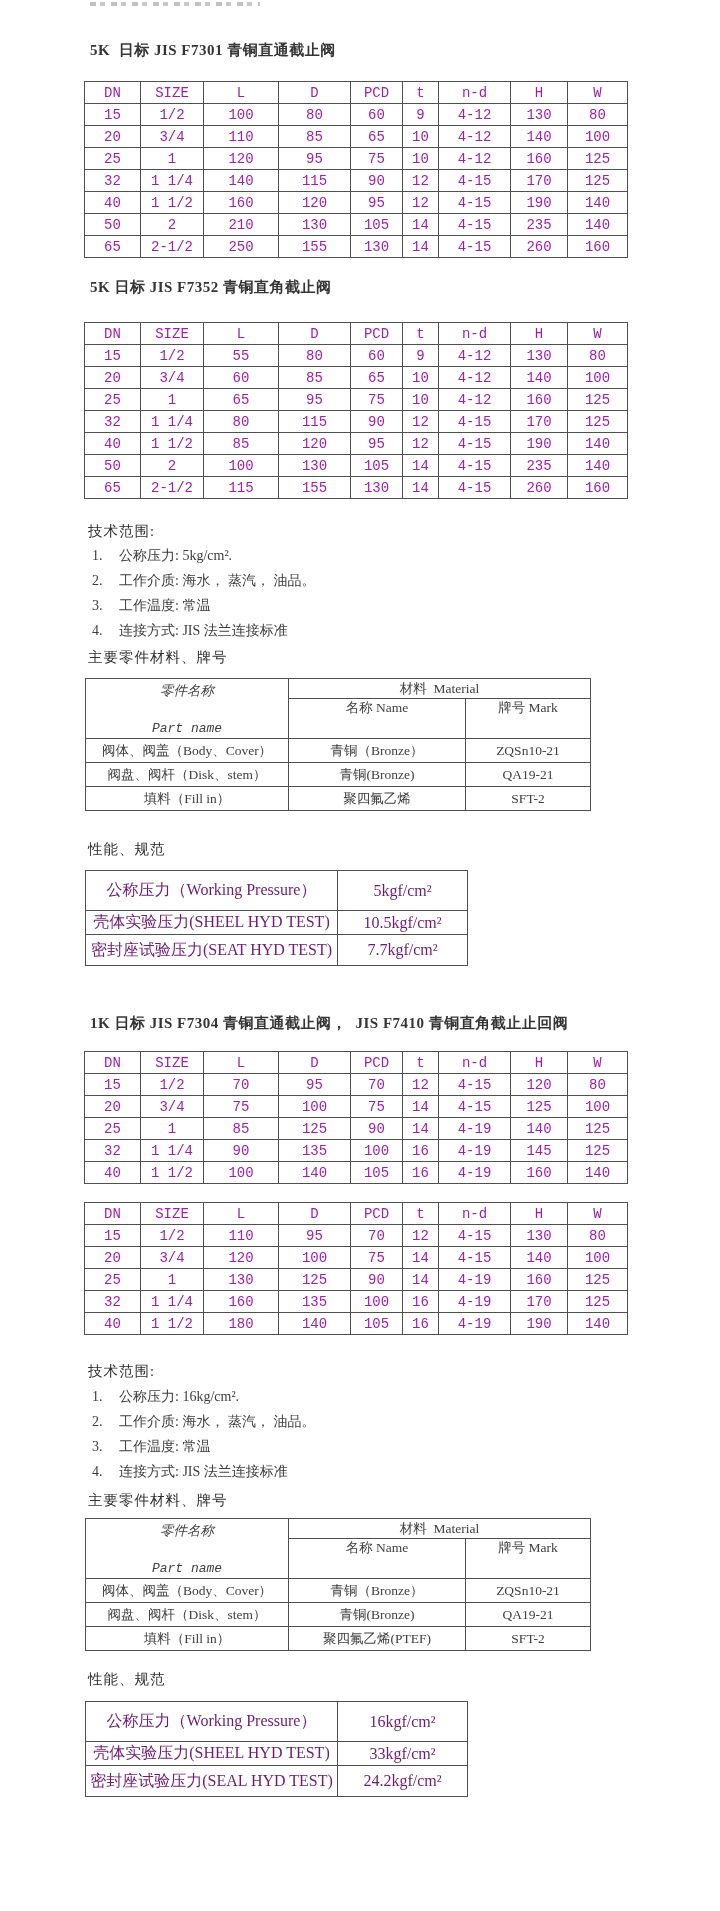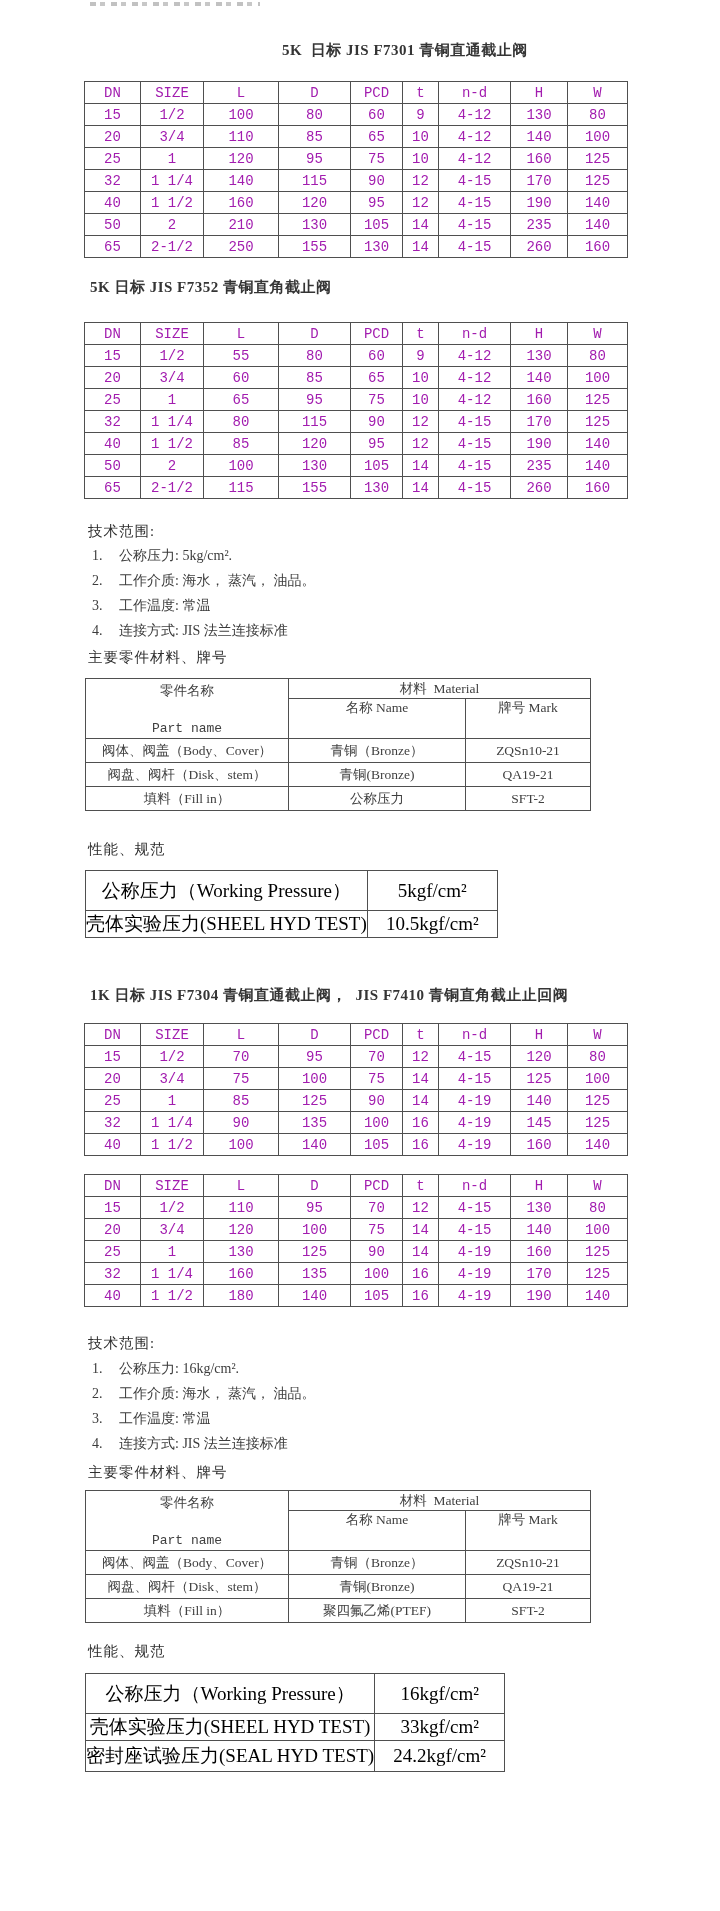--- a/index.html
+++ b/index.html
@@ -16,21 +16,21 @@
   .cutoff-marks {
     position:absolute; left:90px; top:2px; width:170px; height:4px; opacity:.55;
     background:repeating-linear-gradient(90deg,#8f8f8f 0 6px,transparent 6px 10px,#9a9a9a 10px 15px,transparent 15px 21px);
   }
 
   .valve-title {
     font-size:15px; font-weight:bold; color:#353535;
     margin-left:90px; line-height:20px; white-space:pre;
     letter-spacing:.5px;
   }
-  .mt-title1 { margin-top:32px;text-align:center; }
+  .mt-title1 { margin-top:32px; }
   .mt-title2 { margin-top:19px; }
   .mt-title3 { margin-top:47px; }
   .mt-title4 { margin-top:23px; }
 
   
   .dim-table {
     border-collapse:collapse; table-layout:fixed; margin-left:84px;
     font-family:"Liberation Mono","DejaVu Sans Mono",monospace;
     font-size:14px; color:#a21caf;
   }
@@ -59,33 +59,33 @@
   .mt-list2 { margin-top:3px; }
   .tech-item { height:25px; line-height:25px; white-space:pre; }
   .tech-num { display:inline-block; width:27px; }
 
   
   .mat-table {
     border-collapse:collapse; table-layout:fixed; margin-left:85px;
     font-size:13.5px; color:#404040;
   }
   .mat-table td { border:1px solid #4f4f4f; text-align:center; padding:0; overflow:hidden; }
-  .mat-part-cell { vertical-align:top; }
+  .mat-part-cell { vertical-align:top;font-style:italic; }
   .mat-part-cn { line-height:22px; padding-top:1px; }
   .mat-part-en { line-height:17px; margin-top:18px; font-family:"Liberation Mono","DejaVu Sans Mono",monospace; font-size:13px; }
   .mat-hdr { height:20px; white-space:pre; }
   .mat-sub { height:40px; vertical-align:top; padding-top:3px; white-space:pre; }
   .mat-table .drows td { height:24px; vertical-align:middle; }
   .mt-mat1 { margin-top:11px; }
   .mt-mat2 { margin-top:8px; }
 
   
   .perf-table {
     border-collapse:collapse; table-layout:fixed; margin-left:85px;
-    font-size:19px; color:#000000;
+    font-size:16px; color:#701a75;
   }
   .perf-table td { border:1px solid #4f4f4f; text-align:center; vertical-align:middle; padding:0; overflow:hidden; white-space:pre; }
   .perf-table tr:nth-child(1) td { height:40px; }
   .perf-table tr:nth-child(2) td { height:24px; }
   .perf-table tr:nth-child(3) td { height:31px; }
   .mt-perf1 { margin-top:11px; }
   .mt-perf2 { margin-top:12px; }
 </style>
 </head>
 <body>
@@ -344,40 +344,44 @@
           <td>青铜（Bronze）</td>
           <td>ZQSn10-21</td>
         </tr>
         <tr>
           <td>阀盘、阀杆（Disk、stem）</td>
           <td>青铜(Bronze)</td>
           <td>QA19-21</td>
         </tr>
         <tr>
           <td>填料（Fill in）</td>
-          <td>公称压力</td>
+          <td>聚四氟乙烯</td>
           <td>SFT-2</td>
         </tr>
       </tbody>
   </table>
 
   <div class="sec-heading mt-perfhd1">性能、规范</div>
   <table class="perf-table mt-perf1">
     <colgroup>
         <col style="width:252px">
         <col style="width:130px">
       </colgroup>
     <tbody>
         <tr>
           <td>公称压力（Working Pressure）</td>
           <td>5kgf/cm²</td>
         </tr>
         <tr>
           <td>壳体实验压力(SHEEL HYD TEST)</td>
           <td>10.5kgf/cm²</td>
+        </tr>
+        <tr>
+          <td>密封座试验压力(SEAT HYD TEST)</td>
+          <td>7.7kgf/cm²</td>
         </tr>
       </tbody>
   </table>
 
   <div class="valve-title mt-title3">1K 日标 JIS F7304 青铜直通截止阀，  JIS F7410 青铜直角截止止回阀</div>
   <table class="dim-table mt-tbl3">
     <colgroup>
         <col style="width:56px">
         <col style="width:63px">
         <col style="width:75px">

